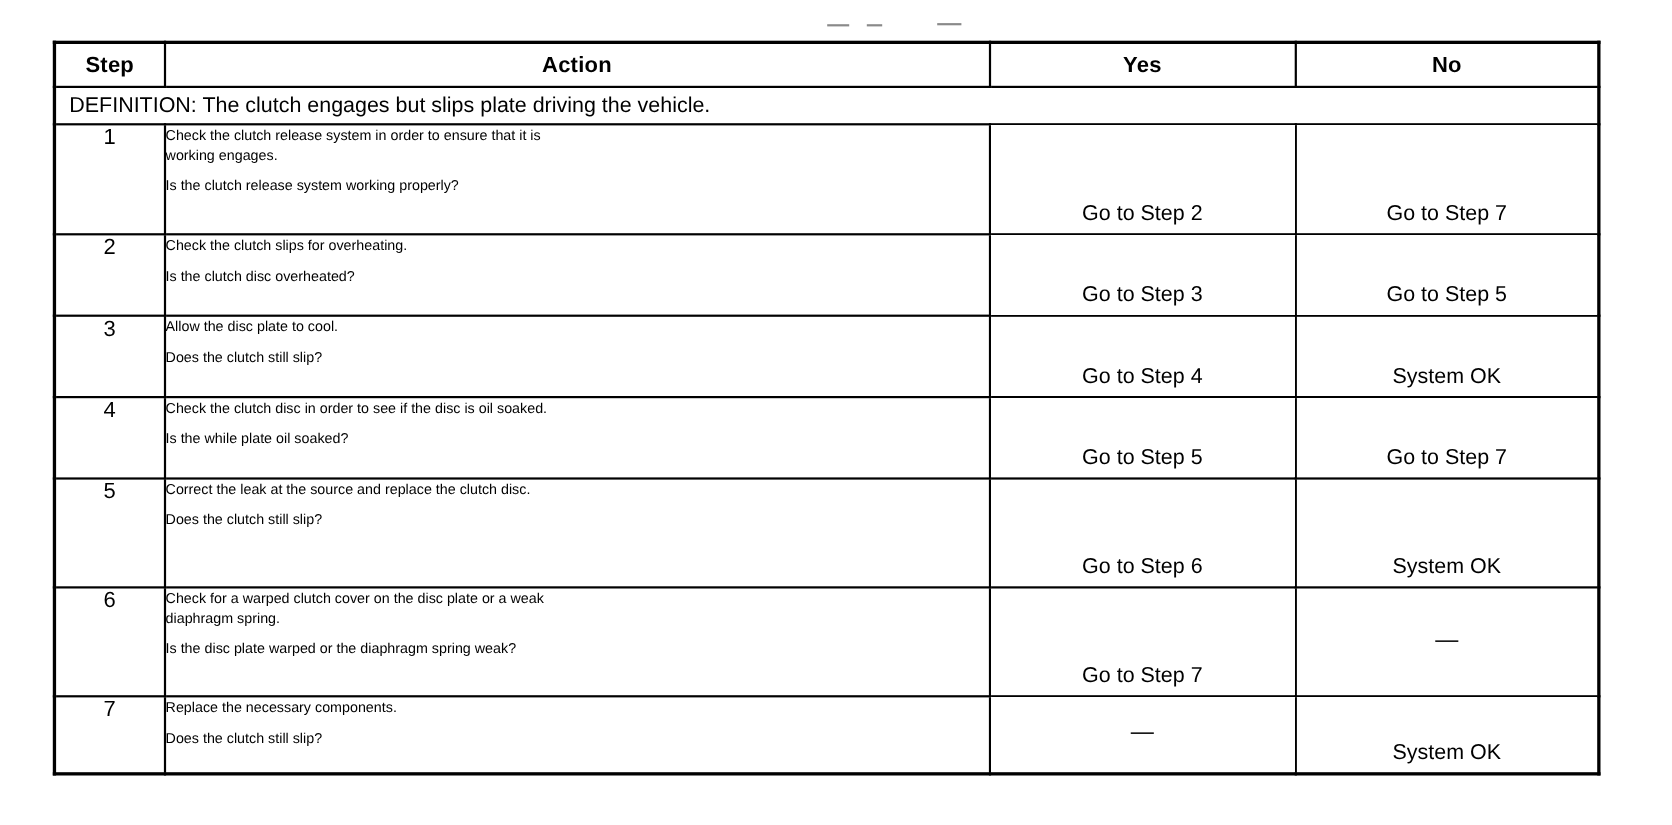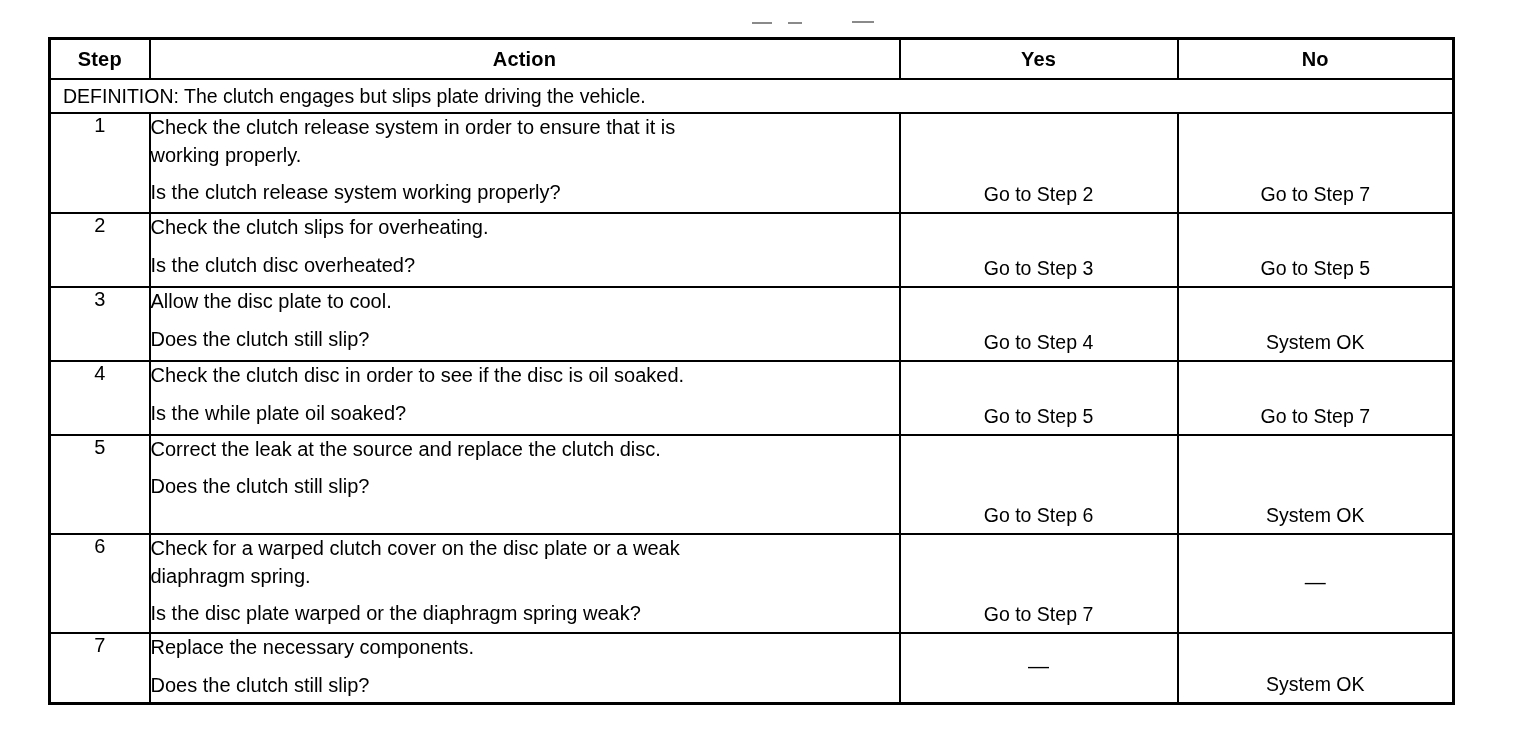--- a/index.html
+++ b/index.html
@@ -80,21 +80,21 @@
 
   
   td.stepnum {
     text-align: center;
     vertical-align: middle;
     font-size: 20px;
   }
 
   td.action {
     padding: 5px 10px 4px 11px;
-    font-size: 20px;
+    font-size: 13px;
     line-height: 1.38;
   }
   td.action .ln { display: block; white-space: nowrap; }
   td.action .q  { display: block; margin-top: 10px; white-space: nowrap; }
   td.action .q.tight { margin-top: 9px; }
 
   td.answer {
     text-align: center;
     font-size: 19.5px;
     position: relative;
@@ -149,21 +149,21 @@
     </thead>
     <tbody>
       <tr class="defrow">
         <td colspan="4">DEFINITION: The clutch engages but slips plate driving the vehicle.</td>
       </tr>
 
       <tr class="r1">
         <td class="stepnum">1</td>
         <td class="action">
           <span class="ln">Check the clutch release system in order to ensure that it is</span>
-          <span class="ln">working properly.</span>
+          <span class="ln">working engages.</span>
           <span class="q">Is the clutch release system working properly?</span>
         </td>
         <td class="answer">
           <span class="ansbox bottom"><span>Go to </span><span class="goto-it">Step 2</span></span>
         </td>
         <td class="answer">
           <span class="ansbox bottom"><span>Go to </span><span class="goto-it">Step 7</span></span>
         </td>
       </tr>
 

